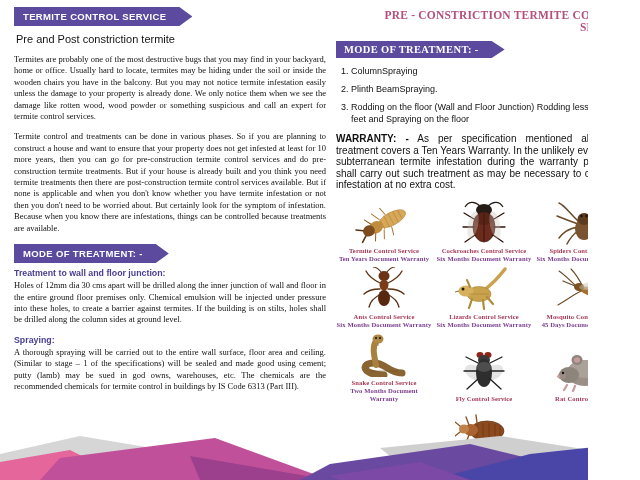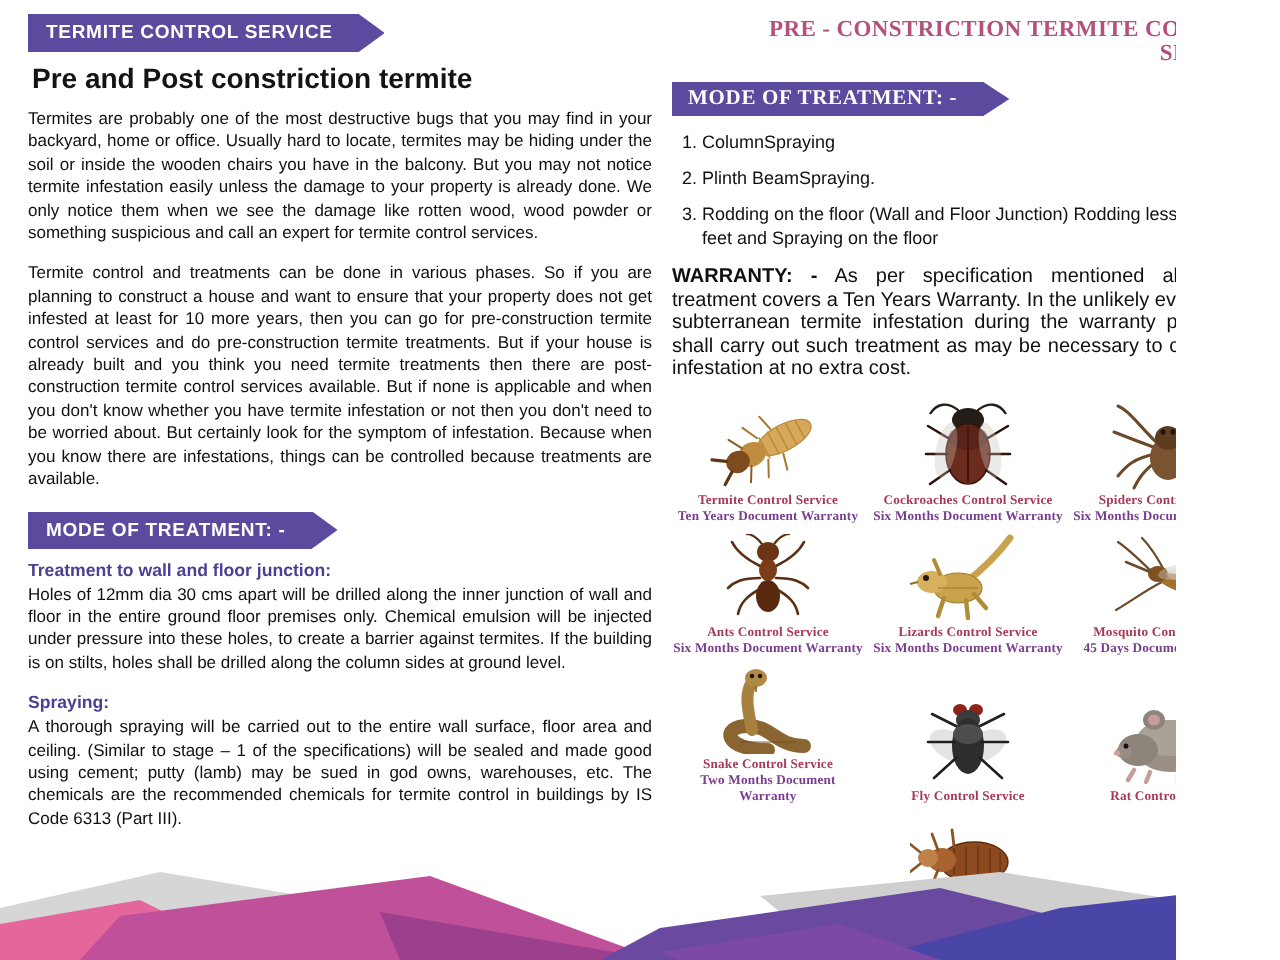--- a/index.html
+++ b/index.html
@@ -24,24 +24,24 @@
     padding:4px 26px 4px 9px;
     font-size:9.5px;font-weight:bold;letter-spacing:.35px;
     line-height:11px;
     -webkit-clip-path:polygon(0 0,calc(100% - 13px) 0,100% 50%,calc(100% - 13px) 100%,0 100%);
     clip-path:polygon(0 0,calc(100% - 13px) 0,100% 50%,calc(100% - 13px) 100%,0 100%);
     margin-bottom:5px;
   }
   .ribbon.serif{font-family:"Liberation Serif", serif;font-size:10.5px;padding:3px 26px 3px 8px;}
 
   
-  .sub-line{font-size:14px;color:#141414;margin:2px 0 9px 2px;line-height:12px;font-weight:bold;}
+  .sub-line{font-size:11px;color:#141414;margin:2px 0 9px 2px;line-height:12px;}
   p.body{
     font-size:8.5px;line-height:11.4px;color:#101010;
-    text-align:justify;margin:0 0 9px 0;
+    text-align:justify;margin:0 0 9px 0;font-family:Liberation Serif, serif;
   }
   .center-head{
     text-align:right;font-family:"Liberation Serif", serif;
     font-weight:bold;font-size:11px;color:#b3507e;
     letter-spacing:.2px;margin:6px 0 4px 0;
   }
   .center-head.right{font-size:11.5px;margin:3px 0 6px 0;}
   .sub-head{
     font-size:8.8px;font-weight:bold;color:#4a3f93;
     margin:0 0 1px 0;line-height:11px;

